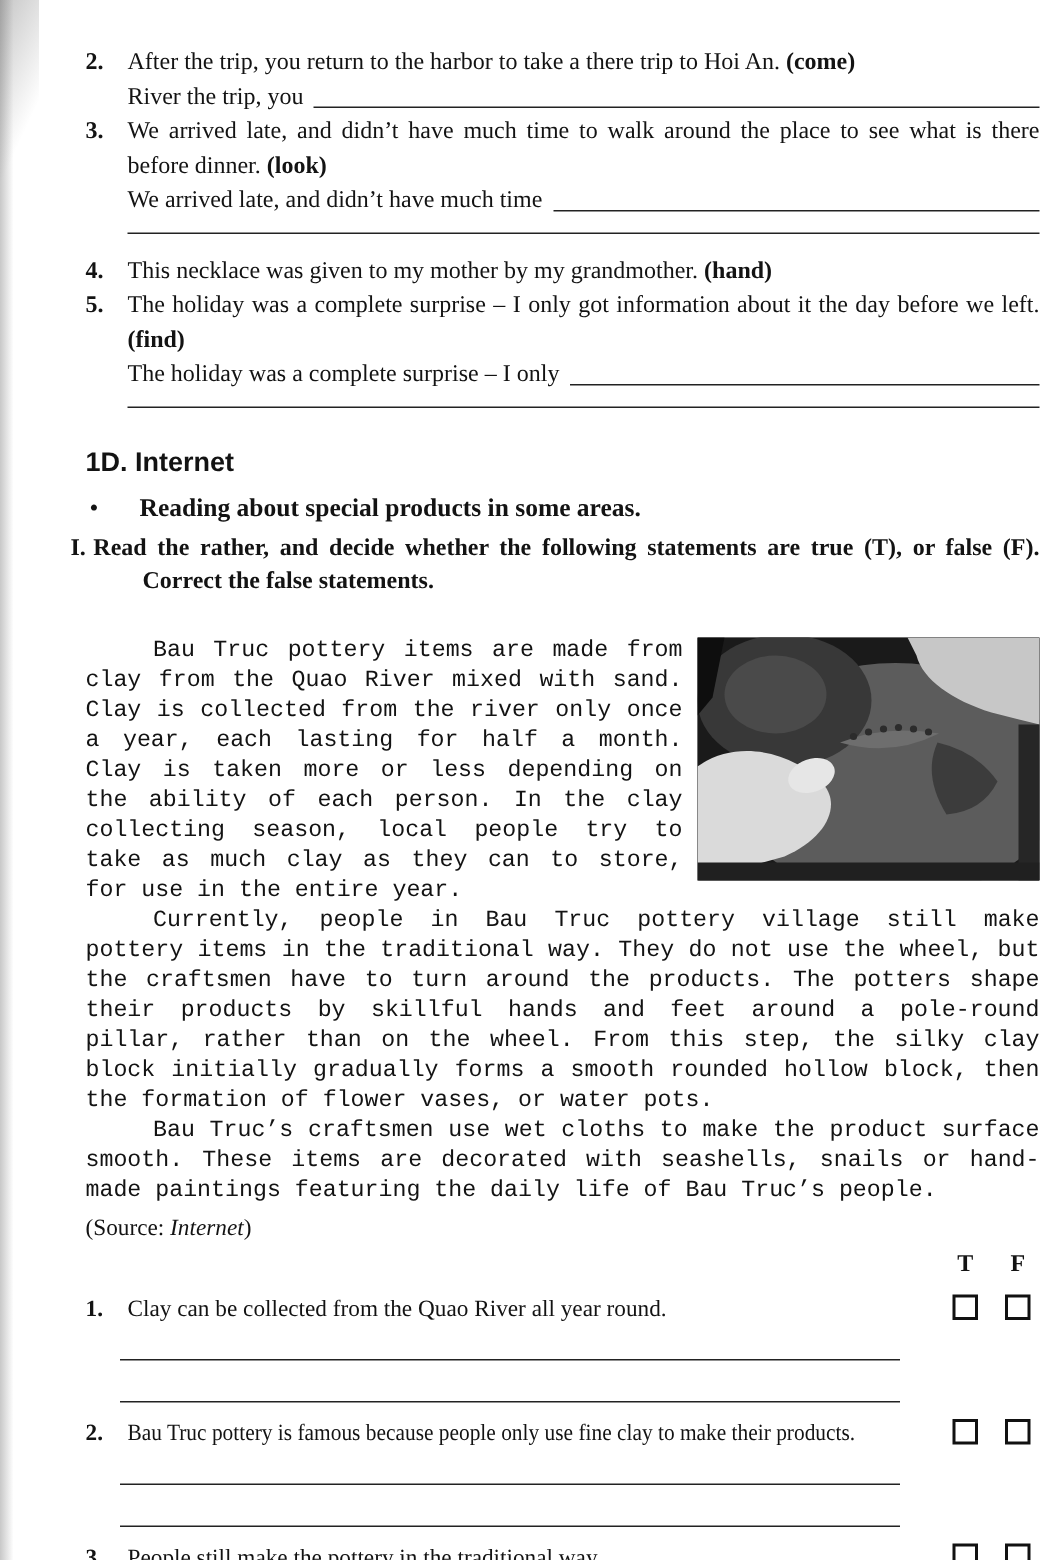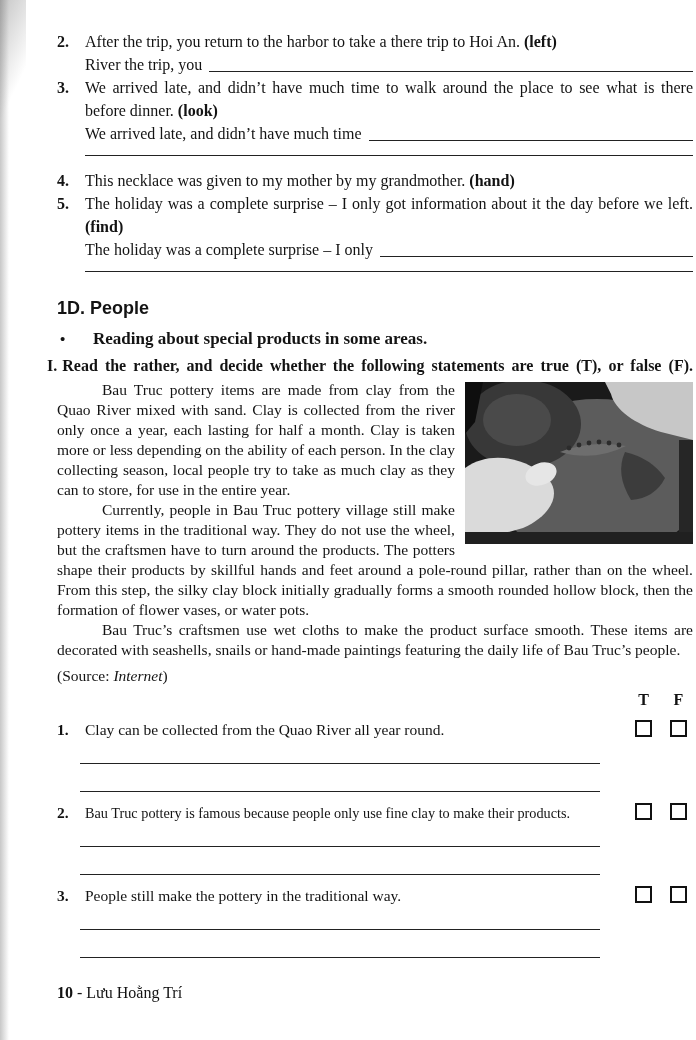--- a/index.html
+++ b/index.html
@@ -40,21 +40,21 @@
     font-weight:bold; font-size:18px; margin:26px 0 9px 0;
   }
   .objective-row { display:flex; font-weight:bold; font-size:17px; line-height:22px; margin-bottom:5px; }
   .bullet-glyph { flex:none; width:33px; padding-left:3px; font-size:15px; }
   .task-block { font-weight:bold; font-size:16px; line-height:21.5px; margin-left:-10px; }
   .task-line1 { display:flex; }
   .task-lead { flex:none; padding-right:5px; }
   .task-main { flex:1; text-align:justify; text-align-last:justify; }
   .task-line2 { margin-left:48px; }
 
-  .passage { font-size:15.5px; line-height:20px; margin-top:3px; }
+  .passage { font-size:15.5px; line-height:20px; margin-top:25px;font-family:Liberation Mono, monospace; }
   .passage p { margin:0; text-align:justify; text-indent:45px; }
   .photo-float {
     float:right; width:228px; height:162px;
     margin:2px 0 8px 10px;
     background:#161616;
   }
   .source-line { text-align:left; font-size:15.5px; margin:7px 1px 6px 0; clear:both; }
 
   
   .tf-header { display:flex; justify-content:flex-end; font-weight:bold; font-size:16px; margin:2px 0 6px 0; }
@@ -78,21 +78,21 @@
 <body>
 
 <div class="scan-edge-left"></div>
 <div class="scan-edge-corner"></div>
 
 <div class="content">
 
   <div class="num-item">
     <div class="num-col">2.</div>
     <div class="item-body">
-      <div class="prompt"><span>After the trip, you return to the harbor to take a there trip to Hoi An. </span><b>(left)</b></div>
+      <div class="prompt"><span>After the trip, you return to the harbor to take a there trip to Hoi An. </span><b>(come)</b></div>
       <div class="stem-row">
         <span class="stem-text">River the trip, you</span>
         <span class="fill-line"></span>
       </div>
     </div>
   </div>
 
   <div class="num-item">
     <div class="num-col">3.</div>
     <div class="item-body">
@@ -117,32 +117,33 @@
     <div class="item-body">
       <div class="prompt"><span>The holiday was a complete surprise – I only got information about it the day before we left. </span><b>(find)</b></div>
       <div class="stem-row">
         <span class="stem-text">The holiday was a complete surprise – I only</span>
         <span class="fill-line"></span>
       </div>
     </div>
   </div>
   <div class="extra-line"></div>
 
-  <div class="reading-heading">1D. People</div>
+  <div class="reading-heading">1D. Internet</div>
 
   <div class="objective-row">
     <span class="bullet-glyph">•</span>
     <span>Reading about special products in some areas.</span>
   </div>
 
   <div class="task-block">
     <div class="task-line1">
       <span class="task-lead">I.</span>
       <span class="task-main">Read the rather, and decide whether the following statements are true (T), or false (F).</span>
     </div>
+    <div class="task-line2">Correct the false statements.</div>
   </div>
 
   <div class="passage">
     <div class="photo-float">
       <svg width="228" height="162" viewBox="0 0 228 162" xmlns="http://www.w3.org/2000/svg">
         <rect width="228" height="162" fill="#1a1a1a"></rect>
         <ellipse cx="132" cy="95" rx="112" ry="78" fill="#5c5c5c"></ellipse>
         <path d="M140,0 L228,0 L228,58 L196,50 C170,42 150,28 146,12 Z" fill="#c7c7c7"></path>
         <ellipse cx="58" cy="42" rx="58" ry="44" fill="#383838"></ellipse>
         <ellipse cx="52" cy="38" rx="34" ry="26" fill="#4a4a4a"></ellipse>

